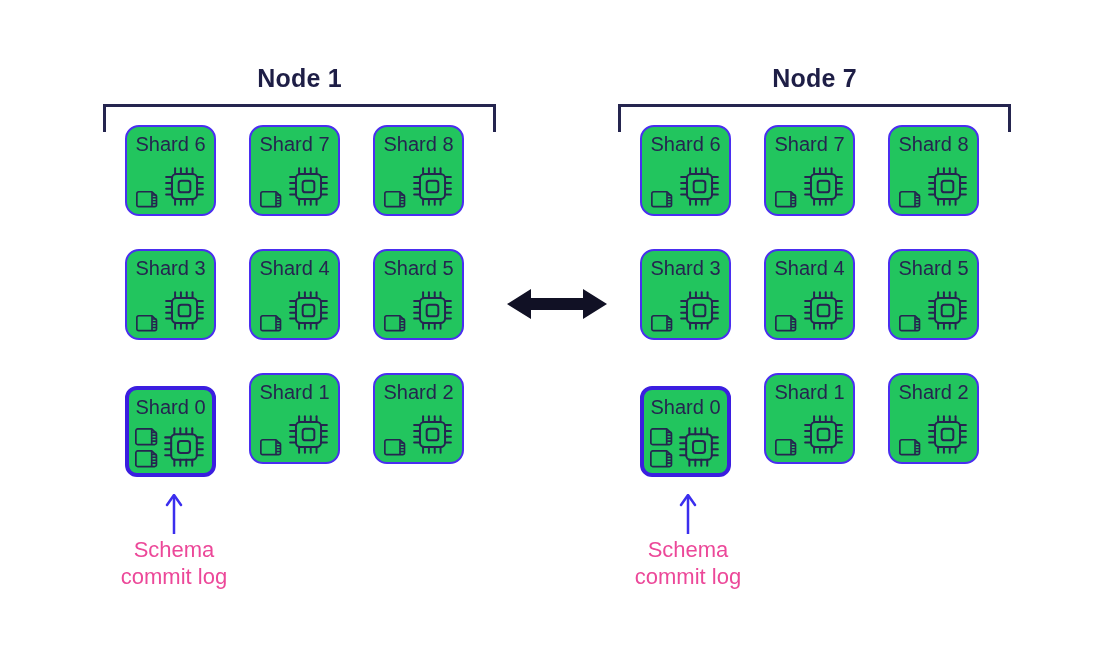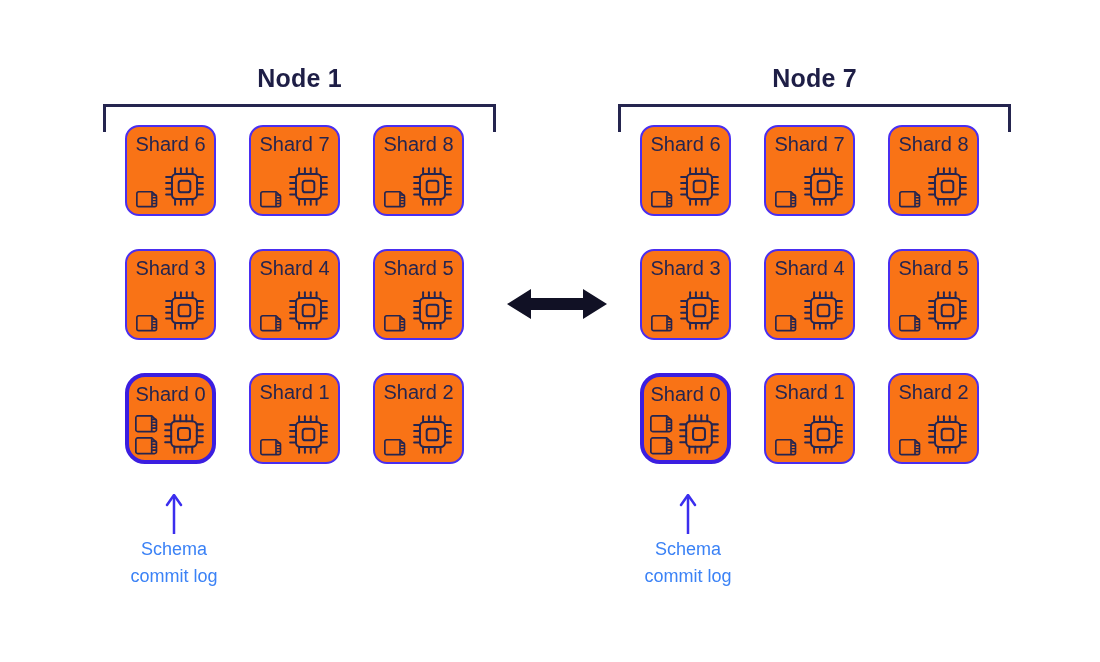--- a/index.html
+++ b/index.html
@@ -71,25 +71,26 @@
     row-gap: 33px;
   }
 
   .shard-box {
     position: relative;
     width: 91px;
     height: 91px;
     box-sizing: border-box;
     border: 2px solid #4a2ef0;
     border-radius: 14px;
-    background: #f97316;
+    background: #22c55e;
   }
   .shard-box.primary {
     border: 4px solid #3b1ee0;
-    border-radius: 20px;
+    border-radius: 12px;
+    margin-top: 13px;
   }
 
   .shard-label {
     position: absolute;
     top: 5px;
     left: 0;
     width: 100%;
     text-align: center;
     font-size: 20px;
     color: #25254f;
@@ -143,23 +144,23 @@
   #annotation-1 { left: 74px; top: 486px; }
   #annotation-2 { left: 588px; top: 486px; }
 
   .annotation-arrow {
     display: block;
     margin: 0 auto;
   }
 
   .annotation-text {
     margin-top: 2px;
-    font-size: 18px;
+    font-size: 22px;
     line-height: 27px;
-    color: #3b82f6;
+    color: #ec4899;
     white-space: pre-line;
   }
 </style>
 </head>
 <body>
 
 <div id="diagram-root">
 
   <div class="node-group" id="node-group-1">
     <div class="node-title">Node 1</div>

